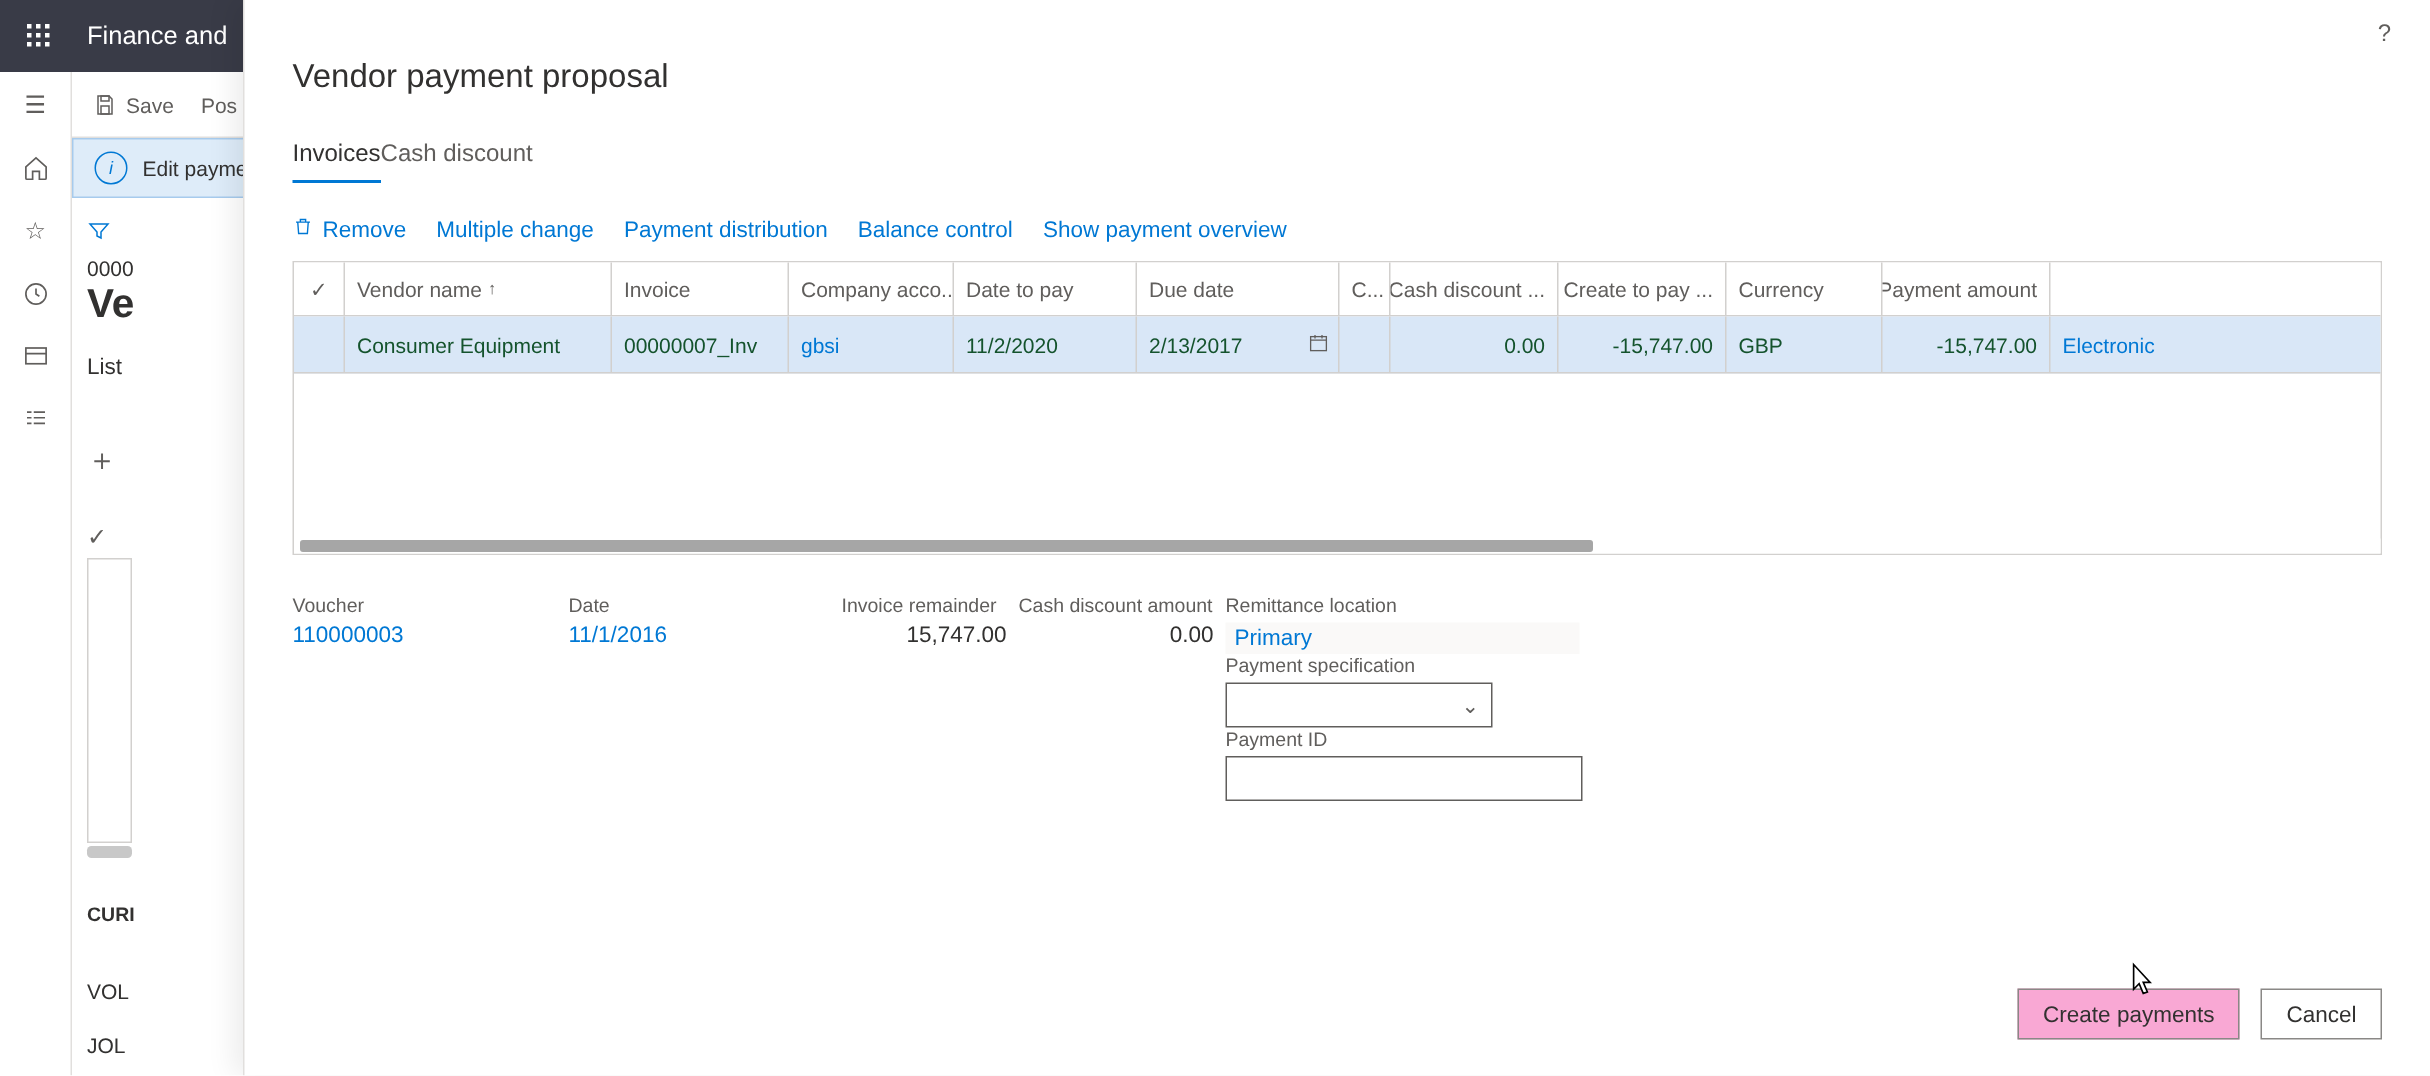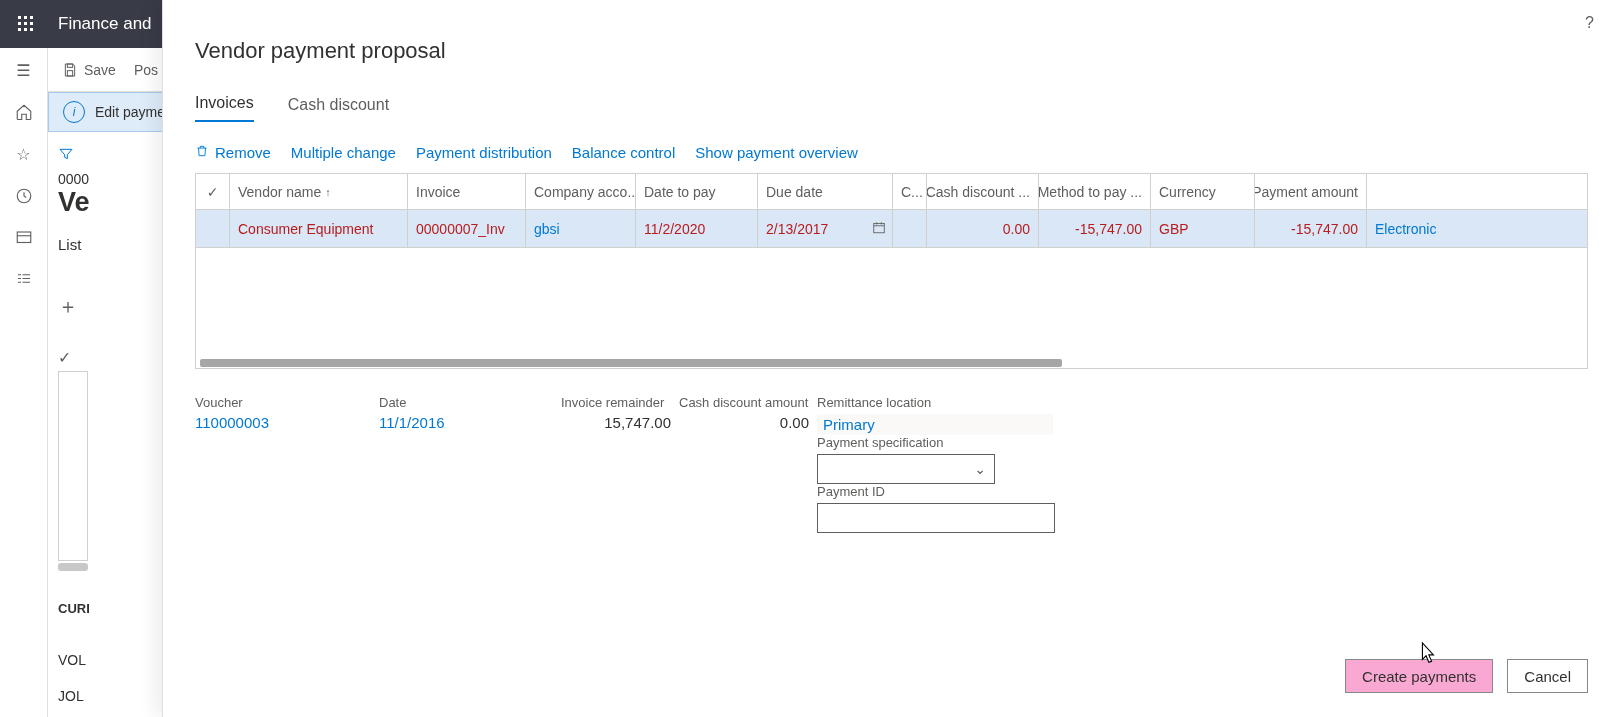--- a/index.html
+++ b/index.html
@@ -33,35 +33,35 @@
   .bg-check { margin-top: 28px; font-size: 16px; color: #605e5c; }
   .bg-listbox { margin-top: 4px; width: 30px; height: 190px; border: 1px solid #d2d0ce; background: #fff; }
   .bg-hscroll { width: 30px; height: 8px; background: #c8c8c8; border-radius: 3px; margin-top: 2px; }
   .bg-tail { margin-top: 30px; font-size: 13px; font-weight: 600; color: #323130; }
   .bg-tail2 { margin-top: 36px; font-size: 14px; }
 
   
   .panel { position: absolute; top: 0; left: 162px; right: 0; bottom: 0; background: #fff; border-left: 1px solid #e1dfdd; box-shadow: -6px 0 18px rgba(0,0,0,.08); padding: 0 32px; }
   .panel-help { position: absolute; top: 14px; right: 26px; color: #605e5c; font-size: 16px; }
   .panel-title { font-size: 22px; font-weight: 400; margin-top: 38px; }
-  .tabs { display: flex; gap: 34px; margin-top: 30px; font-size: 16px; align-items: flex-end; }
+  .tabs { display: flex; margin-top: 30px; font-size: 16px; }
   .tab { padding-bottom: 8px; color: #605e5c; cursor: pointer; }
   .tab.active { color: #323130; border-bottom: 2px solid #0078d4; }
 
   .action-row { display: flex; align-items: center; gap: 20px; margin-top: 22px; font-size: 15px; }
   .action-row a { color: #0078d4; text-decoration: none; }
   .action-row .remove { display: flex; align-items: center; gap: 6px; }
   .trash-icon { color: #0078d4; }
 
   
   .grid { margin-top: 12px; border: 1px solid #d2d0ce; }
   .grid-head, .grid-row { display: flex; align-items: stretch; font-size: 14px; }
   .grid-head { background: #fff; border-bottom: 1px solid #d2d0ce; height: 36px; }
   .grid-row { height: 38px; background: #d9e7f7; border-bottom: 1px solid #d2d0ce; }
-  .cell { border-right: 1px solid #d2d0ce; padding: 0 8px; display: flex; align-items: center; color: #b91c1c; overflow: hidden; white-space: nowrap; text-overflow: ellipsis; }
+  .cell { border-right: 1px solid #d2d0ce; padding: 0 8px; display: flex; align-items: center; color: #14532d; overflow: hidden; white-space: nowrap; text-overflow: ellipsis; }
   .grid-head .cell { color: #605e5c; }
   .c-check { width: 34px; justify-content: center; color: #605e5c; }
   .c-vendor { width: 178px; }
   .c-invoice { width: 118px; }
   .c-company { width: 110px; }
   .c-datepay { width: 122px; }
   .c-due { width: 135px; position: relative; }
   .c-cc { width: 34px; }
   .c-cashd { width: 112px; justify-content: flex-end; }
   .c-amount { width: 112px; justify-content: flex-end; }
@@ -210,21 +210,21 @@
       <div class="cell c-vendor">
           <span>Vendor name</span>
           <span class="sort-arrow">↑</span>
         </div>
       <div class="cell c-invoice">Invoice</div>
       <div class="cell c-company">Company acco...</div>
       <div class="cell c-datepay">Date to pay</div>
       <div class="cell c-due">Due date</div>
       <div class="cell c-cc">C...</div>
       <div class="cell c-cashd">Cash discount ...</div>
-      <div class="cell c-amount">Method to pay ...</div>
+      <div class="cell c-amount">Create to pay ...</div>
       <div class="cell c-currency">Currency</div>
       <div class="cell c-payamt">Payment amount</div>
     </div>
     <div class="grid-body">
       <div class="grid-row">
         <div class="cell c-check"></div>
         <div class="cell c-vendor">Consumer Equipment</div>
         <div class="cell c-invoice">00000007_Inv</div>
         <div class="cell c-company link">gbsi</div>
         <div class="cell c-datepay">11/2/2020</div>

